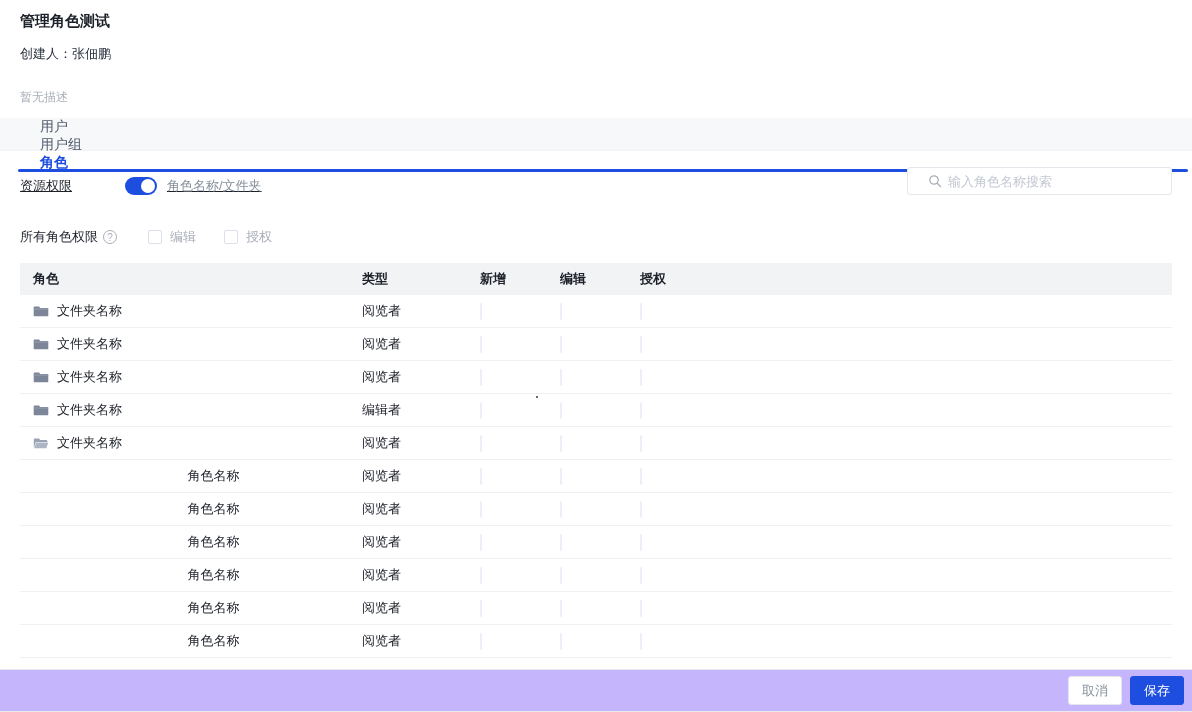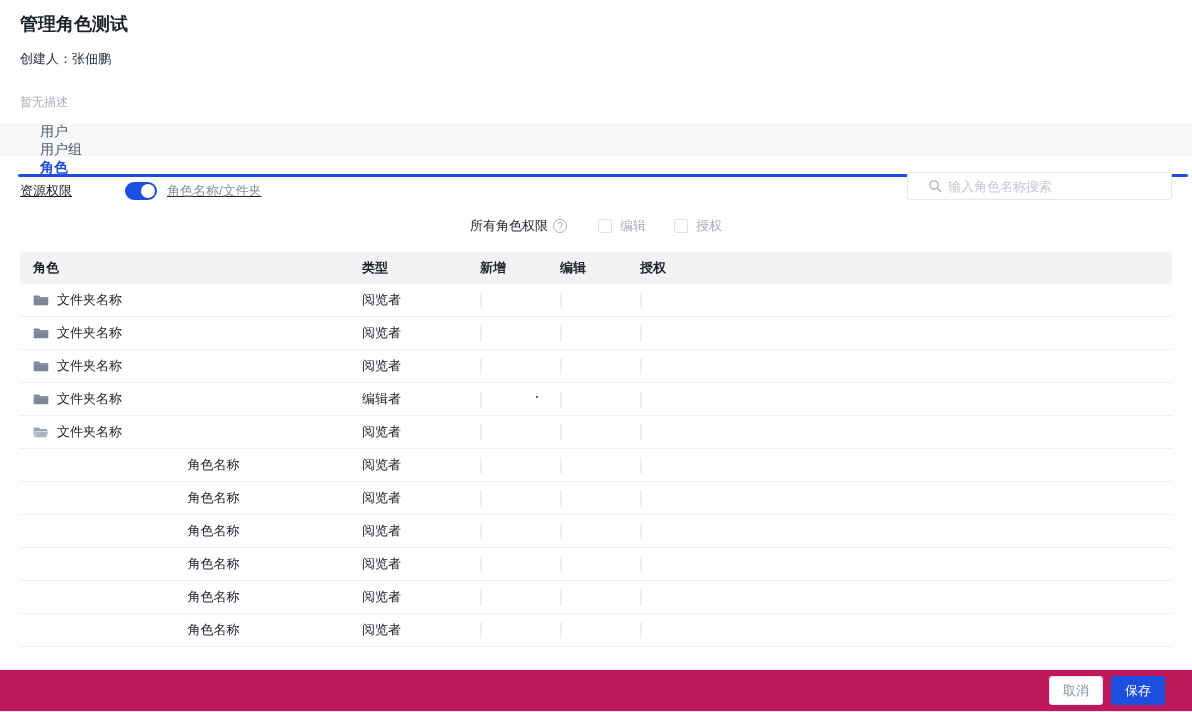--- a/index.html
+++ b/index.html
@@ -1,21 +1,21 @@
 <!DOCTYPE html>
 <html><head>
 <meta charset="utf-8">
 <style>
   * { margin:0; padding:0; box-sizing:border-box; }
   html,body { width:1192px; height:712px; background:#fff; font-family:"Liberation Sans", sans-serif; color:#1d2129; overflow:hidden; }
   .page { position:relative; width:1192px; height:712px; display:flex; flex-direction:column; }
 
   
   .hdr { padding:12px 20px 0 20px; }
-  .hdr-title { font-size:18px; font-weight:bold; color:#1d2129; }
+  .hdr-title { font-size:15px; font-weight:bold; color:#1d2129; }
   .hdr-creator { margin-top:14px; font-size:13px; color:#272e3b; }
   .hdr-desc { margin-top:26px; font-size:12px; color:#a9aeb8; }
 
   
   .tabbar { margin-top:12px; height:33px; background:#f7f8fa; display:flex; align-items:stretch; padding-left:14px; border-bottom:1px solid #f2f3f5;flex-direction:column; }
   .tab { position:relative; display:flex; align-items:center; padding:0 26px; font-size:14px; color:#4e5969; cursor:pointer; }
   .tab.active { color:#1e4ee0; font-weight:bold; }
   .tab.active::after { content:""; position:absolute; left:4px; right:4px; bottom:0; height:3px; border-radius:2px; background:#1e4ee0; }
 
   
@@ -23,42 +23,42 @@
   .tb-row1 { display:flex; align-items:flex-end; height:28px; position:relative;text-decoration:underline; }
   .tb-label { font-size:13px; color:#1d2129; }
   .switch { margin-left:53px; width:32px; height:18px; border-radius:9px; background:#1e4ee0; position:relative; cursor:pointer; flex:0 0 auto; }
   .switch .knob { position:absolute; top:2px; right:2px; width:14px; height:14px; border-radius:50%; background:#fff; }
   .tb-new-label { margin-left:10px; font-size:13px; color:#86909c; }
   .search { position:absolute; right:0; top:0; width:265px; height:28px; border:1px solid #e5e6eb; border-radius:3px; background:#fff; display:flex; align-items:center; padding:0 20px; }
   .search svg { flex:0 0 auto; }
   .search input { border:none; outline:none; width:100%; margin-left:6px; font-size:13px; color:#4e5969; font-family:"Liberation Sans", sans-serif; background:transparent; }
   .search input::placeholder { color:#c2c7d0; }
 
-  .tb-row2 { margin-top:16px; display:flex; align-items:center; height:20px;justify-content:center; }
+  .tb-row2 { margin-top:32px; display:flex; align-items:center; height:20px; }
   .help-icon { display:inline-flex; width:14px; height:14px; border:1px solid #a9aeb8; border-radius:50%; color:#a9aeb8; font-size:10px; align-items:center; justify-content:center; margin-left:5px; }
   .chk-group { display:flex; align-items:center; margin-left:31px; }
   .chk-group + .chk-group { margin-left:28px; }
   .checkbox { width:14px; height:14px; border:1px solid #dde0ea; border-radius:2px; background:#fff; cursor:pointer; flex:0 0 auto; }
   .chk-label { margin-left:8px; font-size:13px; color:#a9aeb8; }
 
   
   .table { margin:16px 20px 0 20px; }
   .trow { display:grid; grid-template-columns:342px 118px 80px 80px 1fr; align-items:center; }
   .thead { height:32px; background:#f2f3f5; font-size:13px; font-weight:bold; color:#1d2129; }
   .tbody .trow { height:33px; border-bottom:1px solid #f0f1f4; font-size:13px; color:#1d2129; }
   .cell-name { display:flex; align-items:center; padding-left:13px; overflow:hidden; white-space:nowrap; }
   .thead .cell-name { padding-left:13px; }
   .row-role .cell-name { padding-left:45px;justify-content:center; }
   .folder-ic { width:16px; height:16px; margin-right:8px; flex:0 0 auto; display:inline-flex; }
   .cell-chk .checkbox { border-color:#eceef8; }
   .stray-dot { position:absolute; left:536px; top:396px; width:2px; height:2px; background:#33363d; border-radius:50%; }
 
   
   .spacer { flex:1; }
-  .footer { height:43px; border-top:1px solid #e8eaee; border-bottom:1px solid #e8eaee; display:flex; align-items:center; justify-content:flex-end; padding-right:27px; background:#be185d; }
+  .footer { height:43px; border-top:1px solid #e8eaee; border-bottom:1px solid #e8eaee; display:flex; align-items:center; justify-content:flex-end; padding-right:8px; background:#c4b5fd; }
   .btn { height:29px; min-width:50px; padding:0 13px; font-size:13px; border-radius:3px; display:inline-flex; align-items:center; justify-content:center; cursor:pointer; font-family:"Liberation Sans", sans-serif; }
   .btn-cancel { background:#fff; border:1px solid #e5e6eb; color:#86909c; }
   .btn-save { margin-left:8px; background:#1e4ee0; border:1px solid #1e4ee0; color:#fff; }
 </style>
 </head>
 <body>
 
 <div class="page">
 
   <div class="hdr">

